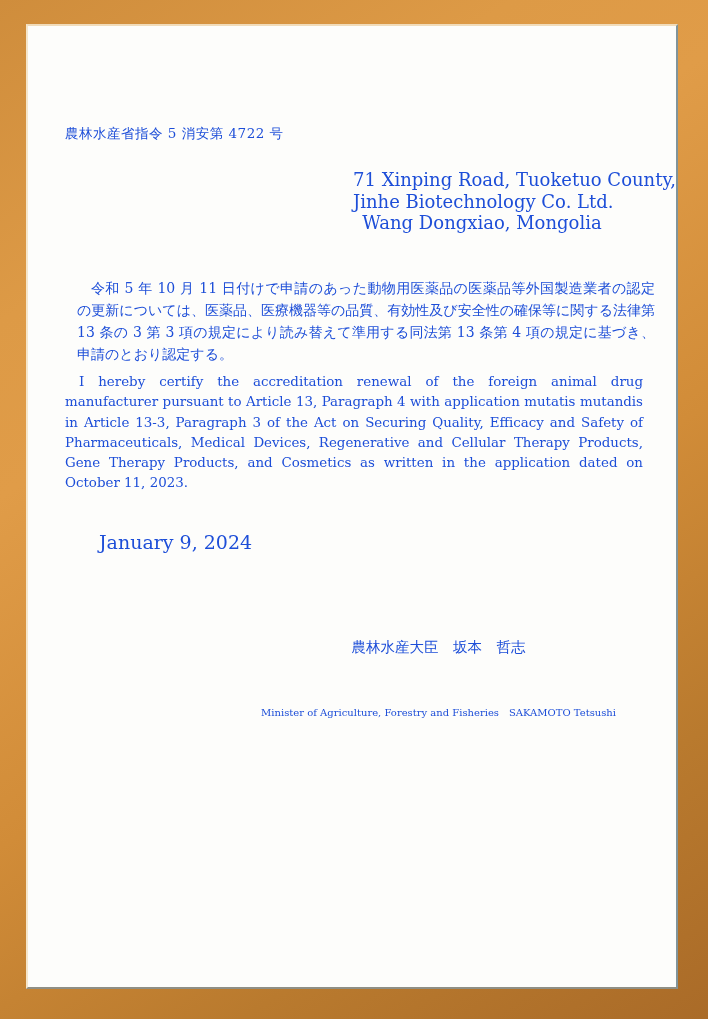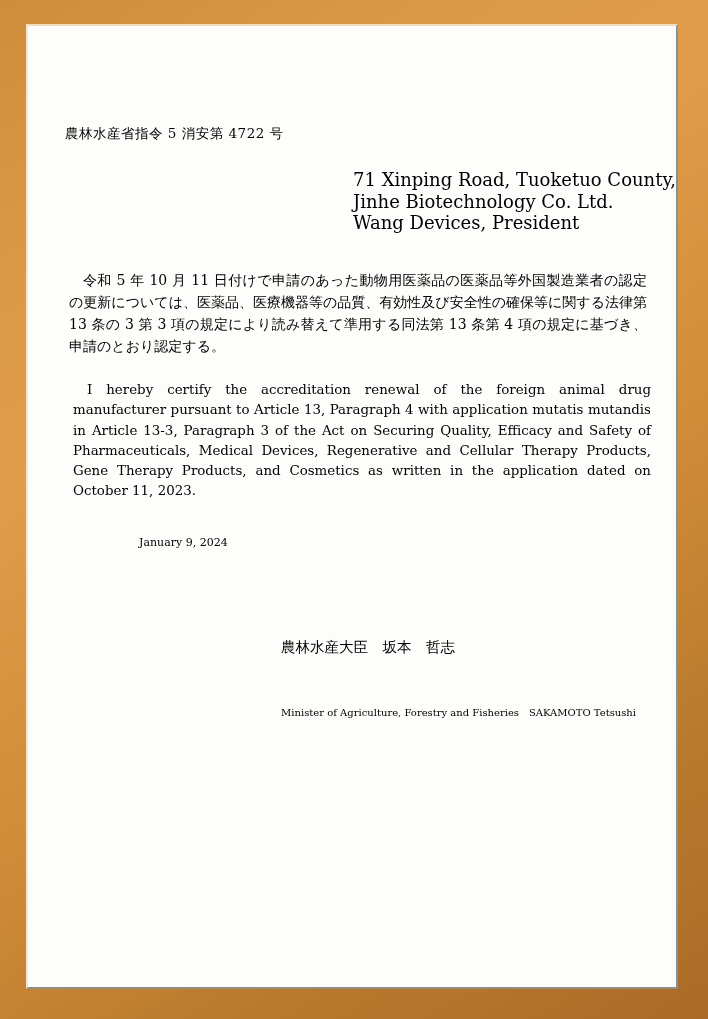--- a/index.html
+++ b/index.html
@@ -28,102 +28,102 @@
     position: absolute;
     left: 26px;
     top: 24px;
     width: 652px;
     height: 965px;
     background: #fdfdfb;
     border-top: 2px solid #f1dcba;
     border-left: 2px solid #f5e6cb;
     border-right: 2px solid #81949a;
     border-bottom: 2px solid #8f8f85;
-    color: #000000;
+    color: #1d4ed8;
   }
 
   .ref-number {
     position: absolute;
     top: 99px;
     left: 37px;
     font-size: 13.5px;
     letter-spacing: 0.5px;
     white-space: nowrap;
   }
 
   .address-block {
     position: absolute;
     top: 143px;
     left: 325px;
     width: 258px;
     font-size: 18px;
     line-height: 21.5px;
   }
   .addr-line { white-space: nowrap; }
-  .addr-line.align-r { text-align: left; }
+  .addr-line.align-r { text-align: center; }
 
   .body-ja {
     position: absolute;
     top: 239px;
     left: 37px;
     width: 578px;
-    margin: 4px;
+    margin: 12px;
     font-size: 14px;
     line-height: 22px;
     text-align: justify;
     text-indent: 14px;
   }
 
   .body-en {
     position: absolute;
     top: 346px;
     left: 37px;
     width: 578px;
-    margin: 8px;
+    margin: 0;
     font-size: 13.4px;
     line-height: 20.3px;
     text-align: justify;
     text-indent: 14px;
   }
 
   .date-block {
     position: absolute;
     top: 506px;
     left: 47px;
     font-size: 14px;
     line-height: 21.5px;
   }
   .date-en-line {
-    margin-left: 64px;
-    font-size: 11px;
+    margin-left: 24px;
+    font-size: 19px;
   }
 
   .sig-block {
     position: absolute;
     top: 566px;
-    right: 40px;
-    text-align: left;
+    right: 60px;
+    text-align: center;
     line-height: 22px;
     white-space: pre-wrap;
   }
   .sig-ja-line { font-size: 14.5px; }
   .sig-en-line { font-size: 10px; }
 </style>
 </head>
 <body>
 
 <div class="frame">
   <div class="paper">
 
     <div class="ref-number">農林水産省指令 5 消安第 4722 号</div>
 
     <div class="address-block">
       <div class="addr-line">71 Xinping Road, Tuoketuo County,</div>
       <div class="addr-line align-r">Jinhe Biotechnology Co. Ltd.</div>
-      <div class="addr-line align-r">Wang Devices, President</div>
+      <div class="addr-line align-r">Wang Dongxiao, Mongolia</div>
     </div>
 
     <p class="body-ja">令和 5 年 10 月 11 日付けで申請のあった動物用医薬品の医薬品等外国製造業者の認定の更新については、医薬品、医療機器等の品質、有効性及び安全性の確保等に関する法律第 13 条の 3 第 3 項の規定により読み替えて準用する同法第 13 条第 4 項の規定に基づき、申請のとおり認定する。</p>
 
     <p class="body-en">I hereby certify the accreditation renewal of the foreign animal drug manufacturer pursuant to Article 13, Paragraph 4 with application mutatis mutandis in Article 13-3, Paragraph 3 of the Act on Securing Quality, Efficacy and Safety of Pharmaceuticals, Medical Devices, Regenerative and Cellular Therapy Products, Gene Therapy Products, and Cosmetics as written in the application dated on October 11, 2023.</p>
 
     <div class="date-block">
       <div class="date-en-line">January 9, 2024</div>
     </div>
 

